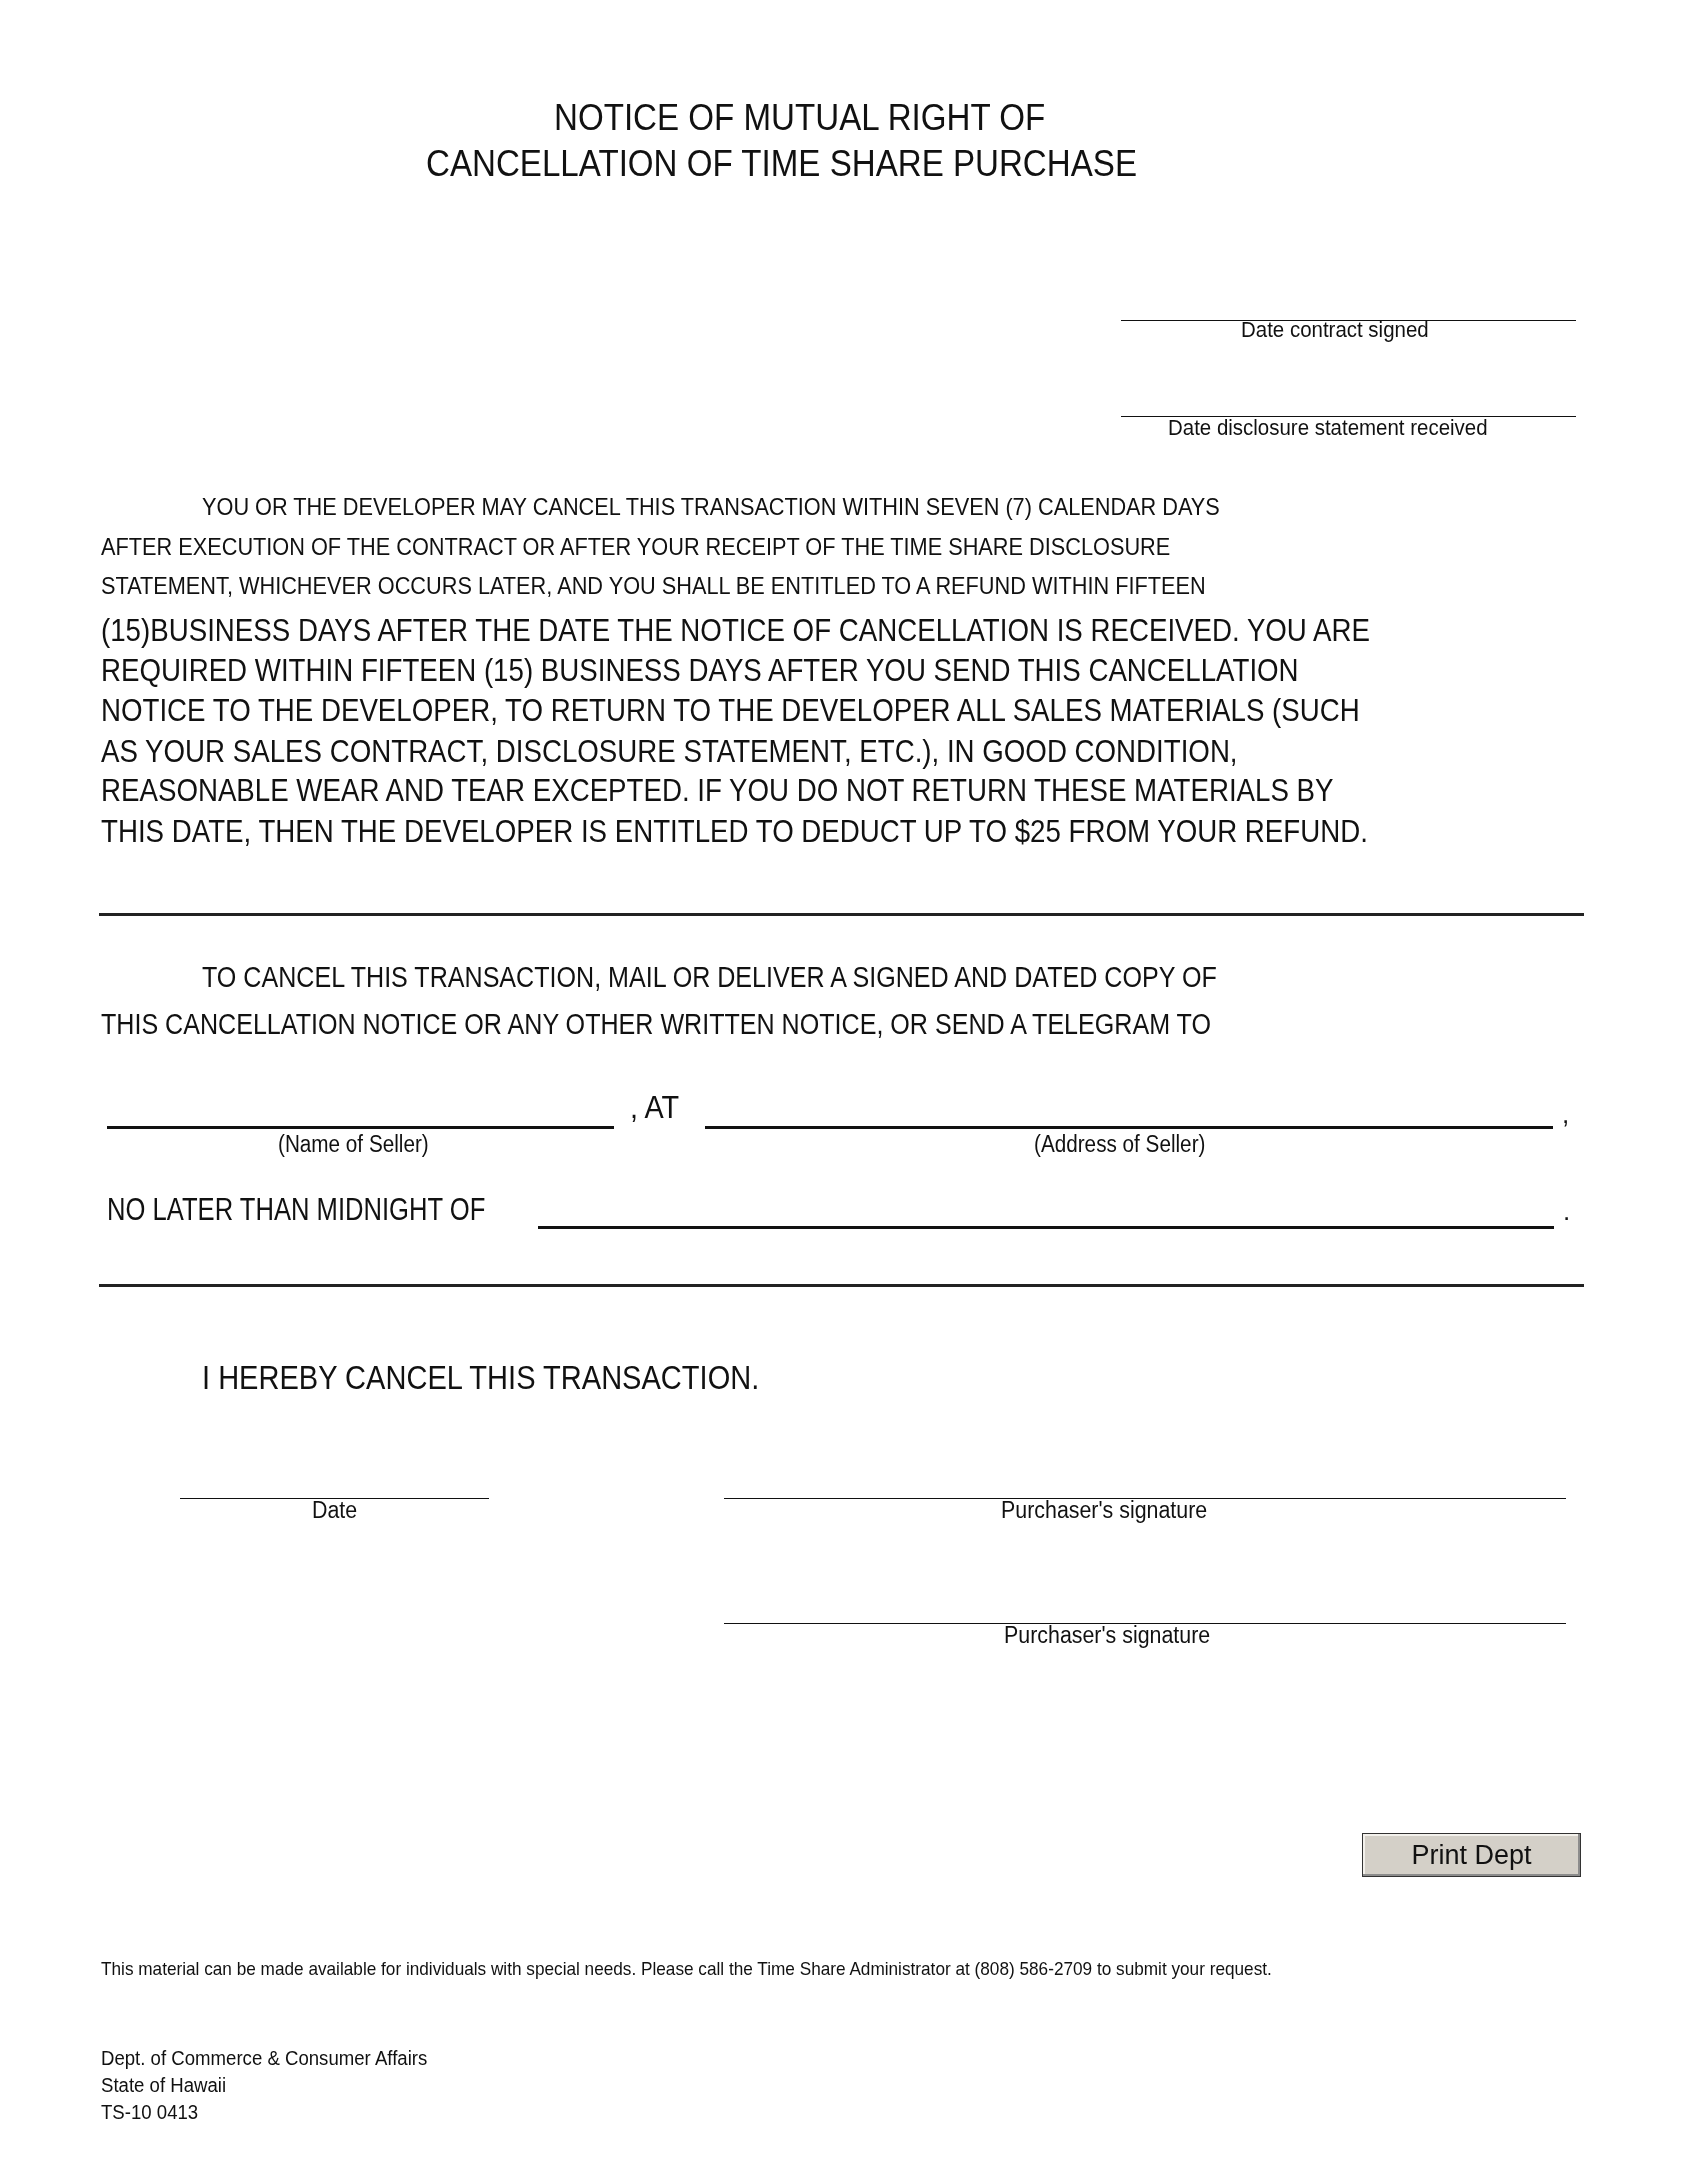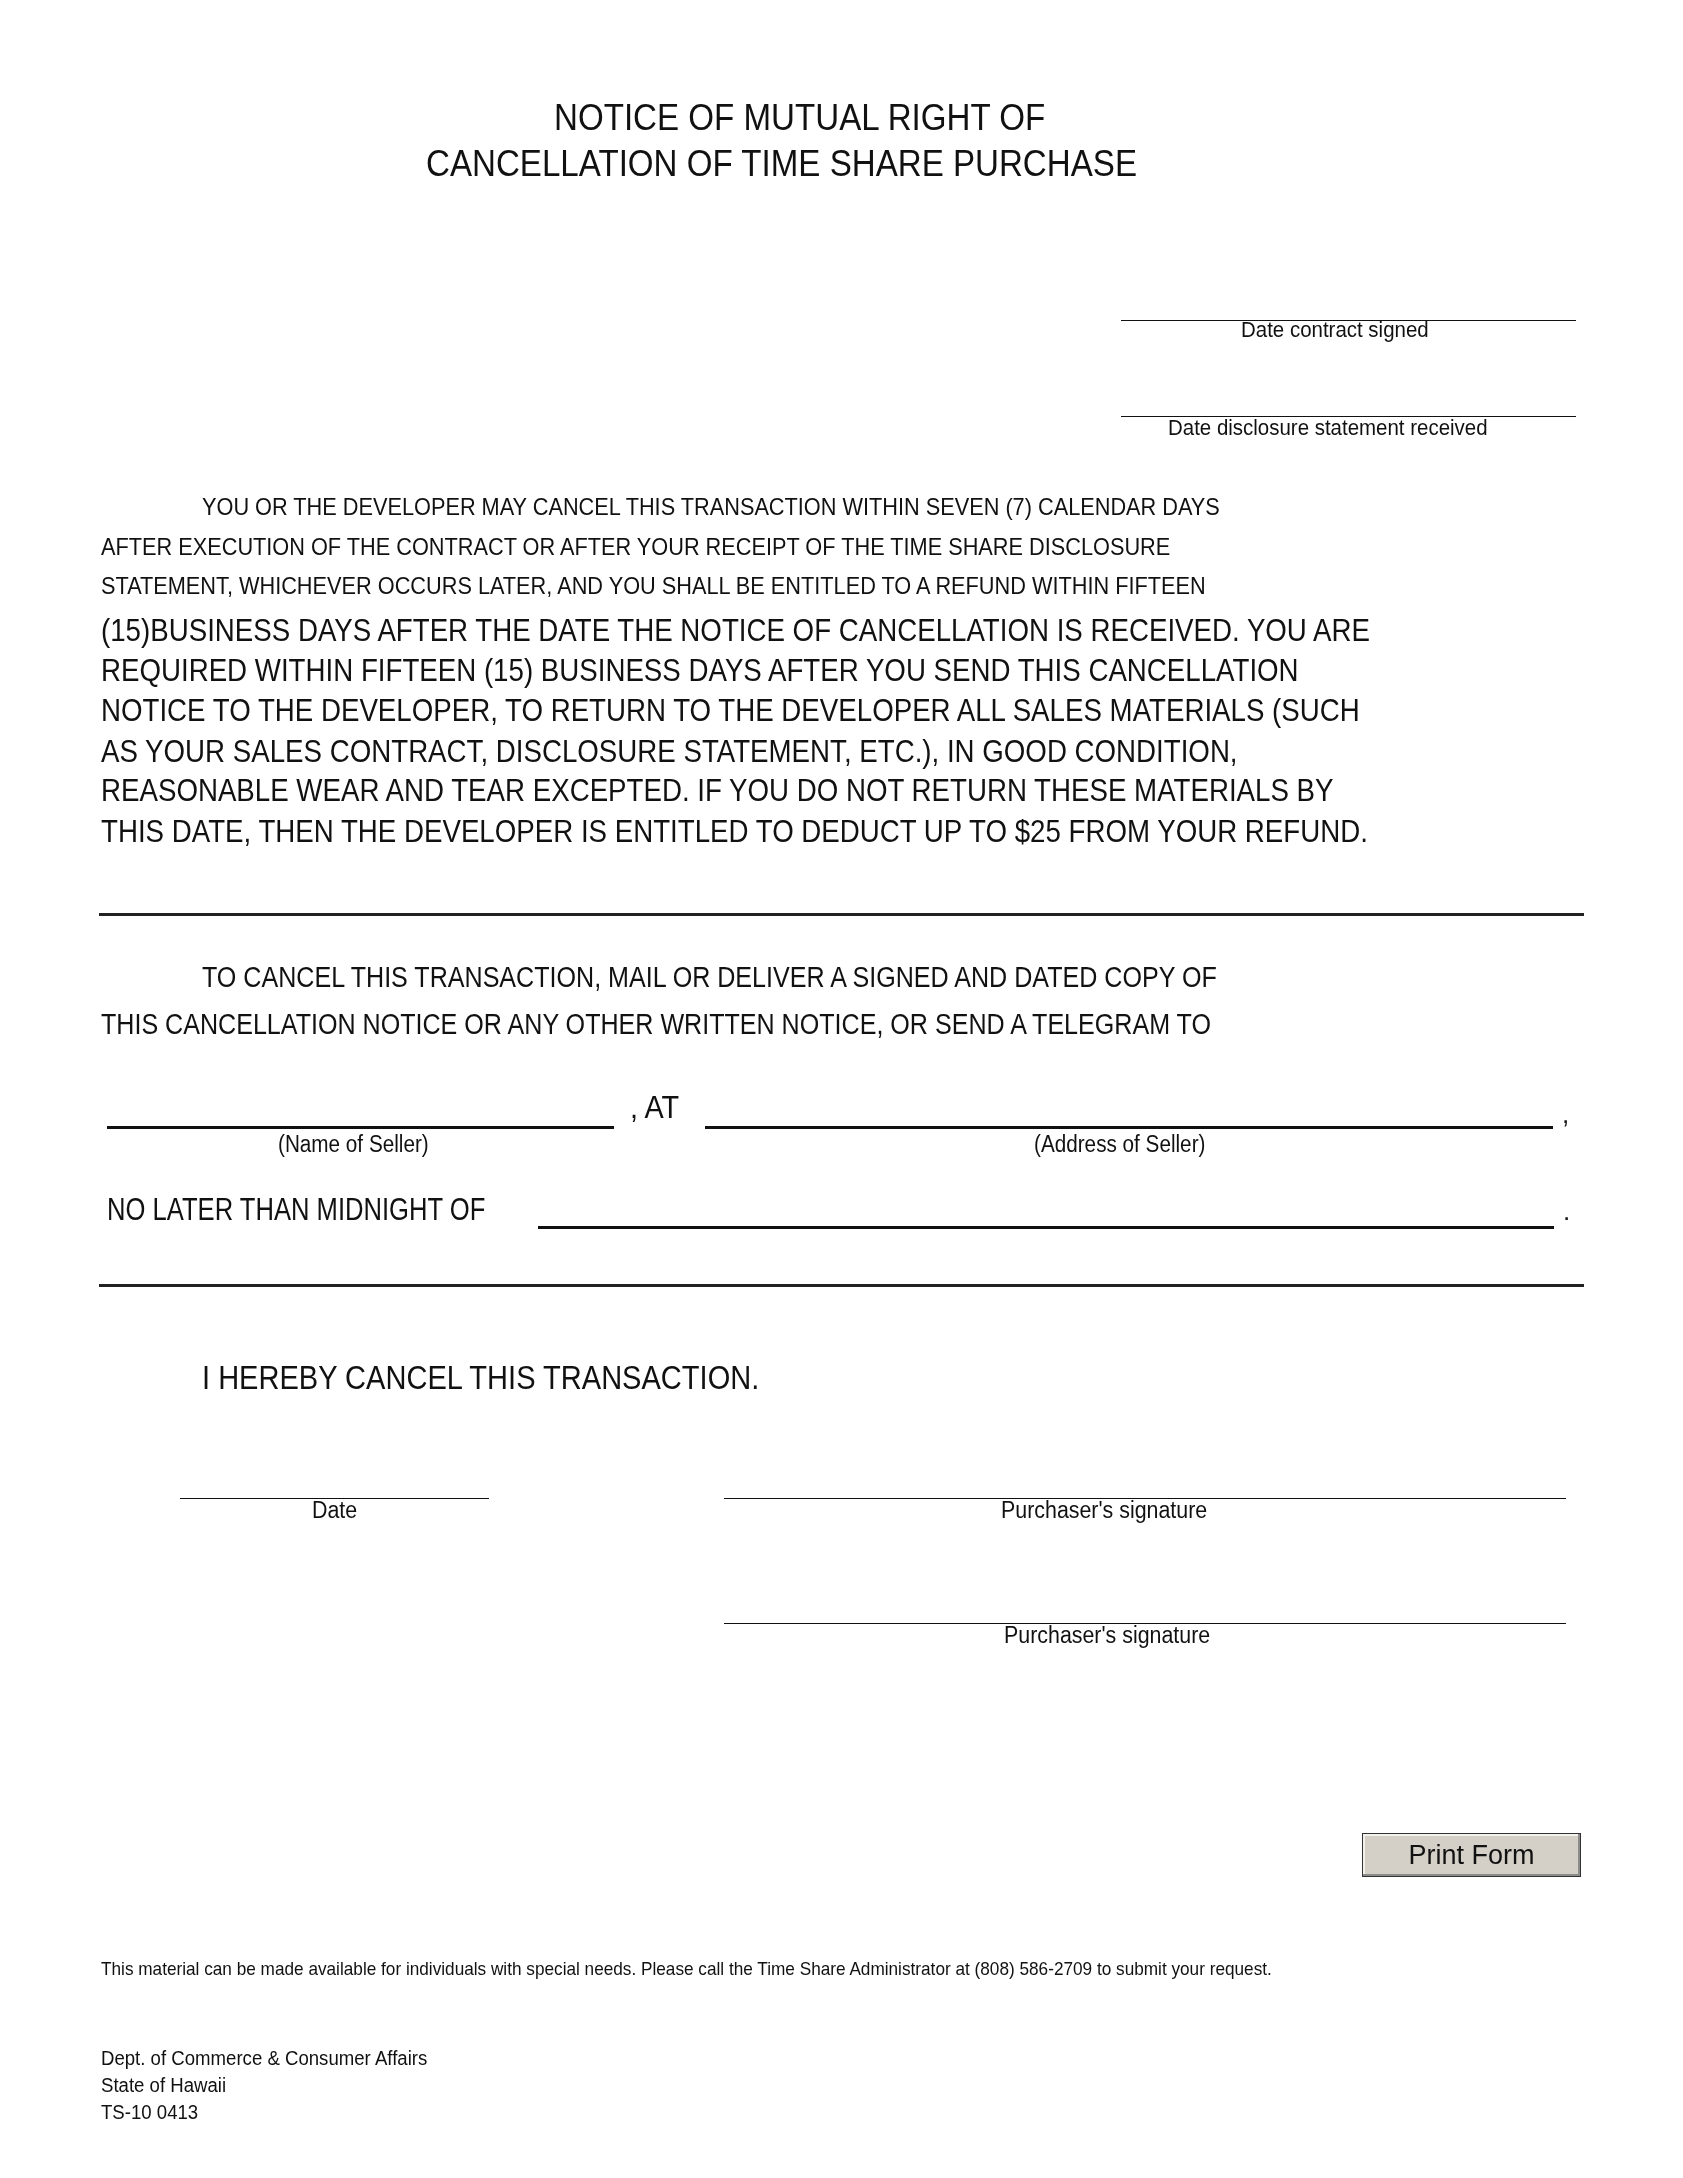--- a/index.html
+++ b/index.html
@@ -57,19 +57,19 @@
 <div class="t" style="left:202px; top:1361px; font-size:33px; transform:scaleX(0.88);">I HEREBY CANCEL THIS TRANSACTION.</div>
 
 <div class="uline" style="left:180px; top:1498px; width:309px; height:1px;"></div>
 <div class="t" style="left:312px; top:1499px; font-size:23px; transform:scaleX(0.93);">Date</div>
 <div class="uline" style="left:724px; top:1498px; width:842px; height:1px;"></div>
 <div class="t" style="left:1001px; top:1499px; font-size:23px; transform:scaleX(0.93);">Purchaser's signature</div>
 
 <div class="uline" style="left:724px; top:1623px; width:842px; height:1px;"></div>
 <div class="t" style="left:1004px; top:1624px; font-size:23px; transform:scaleX(0.93);">Purchaser's signature</div>
 
-<button class="btn">Print Form</button>
+<button class="btn">Print Dept</button>
 
 <div class="t" style="left:101px; top:1959px; font-size:19px; transform:scaleX(0.905);">This material can be made available for individuals with special needs. Please call the Time Share Administrator at (808) 586-2709 to submit your request.</div>
 <div class="t" style="left:101px; top:2048px; font-size:20px; transform:scaleX(0.93);">Dept. of Commerce &amp; Consumer Affairs</div>
 <div class="t" style="left:101px; top:2075px; font-size:20px; transform:scaleX(0.93);">State of Hawaii</div>
 <div class="t" style="left:101px; top:2102px; font-size:20px; transform:scaleX(0.93);">TS-10 0413</div>
 
 
 </body></html>

